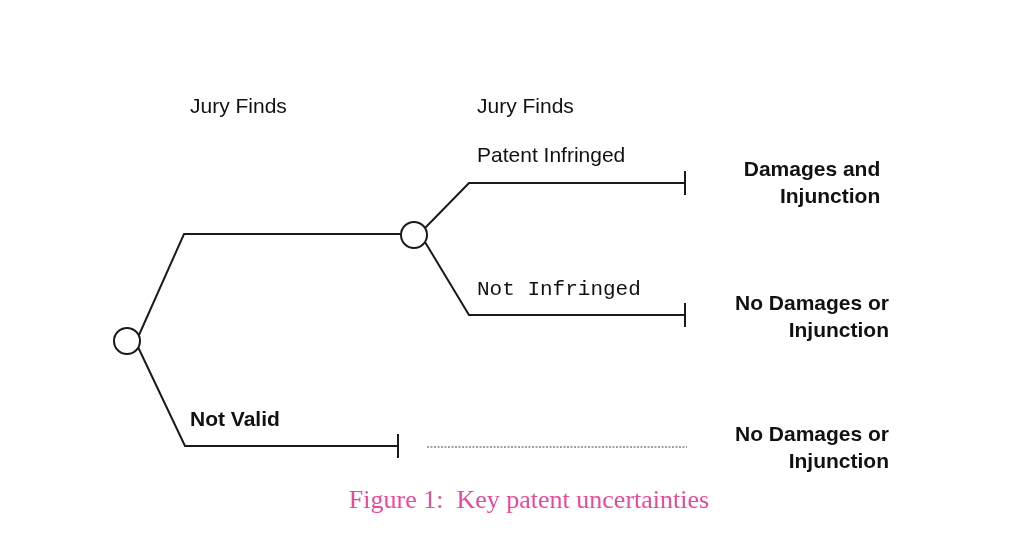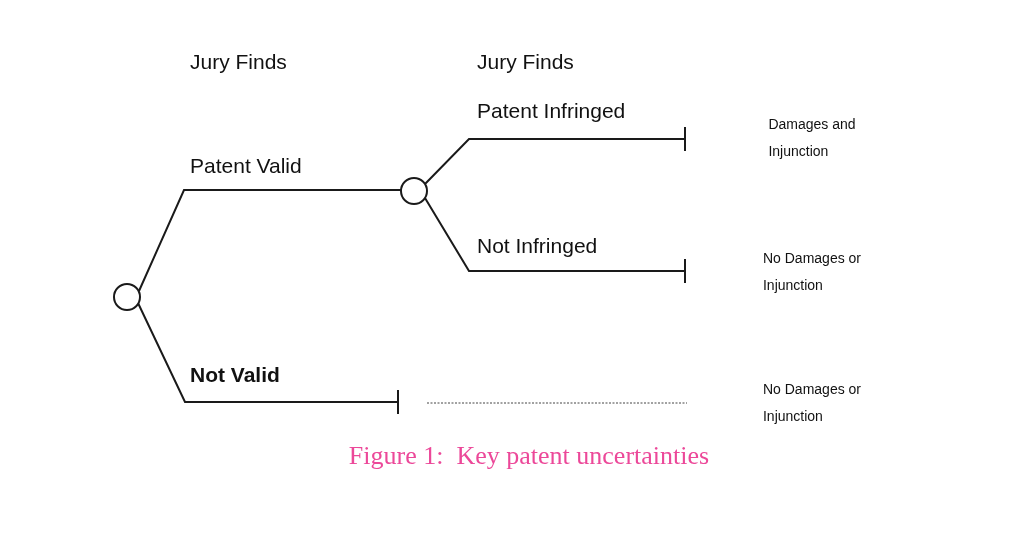--- a/index.html
+++ b/index.html
@@ -5,40 +5,41 @@
   * { margin: 0; padding: 0; box-sizing: border-box; }
   html, body {
     width: 1024px; height: 537px;
     background: #ffffff;
     font-family: "Liberation Sans", sans-serif;
     color: #111111;
     overflow: hidden;
   }
   .stage {
     position: absolute;
-    width: 1024px; height: 382px;
+    width: 1024px; height: 382px; margin-top: 44px;
   }
   .tree-svg {
     position: absolute;
     left: 0; top: 0;
   }
   .lbl {
     position: absolute;
     font-size: 21px;
     line-height: 27px;
     white-space: pre;
     color: #111111;
   }
   .outcome {
     position: absolute;
-    text-align: left;
+    text-align: right;
     transform: translateX(-50%);
     white-space: pre-line;
-    font-size: 14px;
+    font-size: 21px;
     line-height: 27px;
+    font-weight: bold;
   }
   .caption {
     position: absolute;
     left: 529px;
     top: 441px;
     transform: translateX(-50%);
     font-family: "Liberation Serif", serif;
     font-size: 26px;
     line-height: 30px;
     white-space: pre;
@@ -66,24 +67,23 @@
     <path d="M 425 198 L 469 271 L 685 271" fill="none" stroke="#1a1a1a" stroke-width="2"></path>
     <line x1="685" y1="259" x2="685" y2="283" stroke="#1a1a1a" stroke-width="2"></line>
 
     <circle cx="127" cy="297" r="13" fill="#ffffff" stroke="#1a1a1a" stroke-width="2"></circle>
     <circle cx="414" cy="191" r="13" fill="#ffffff" stroke="#1a1a1a" stroke-width="2"></circle>
   </svg>
 
   <div class="lbl" style="left:190px; top:48px;">Jury Finds</div>
   <div class="lbl" style="left:477px; top:48px;">Jury Finds</div>
 
-  <div class="lbl" style="left:190px; top:152px;">Patent Valid</div>
   <div class="lbl" style="left:190px; top:361px;font-weight:bold;">Not Valid</div>
   <div class="lbl" style="left:477px; top:97px;">Patent Infringed</div>
-  <div class="lbl" style="left:477px; top:232px;">Not Infringed</div>
+  <div class="lbl" style="left:477px; top:232px;font-family:Liberation Mono, monospace;">Not Infringed</div>
 
   <div class="outcome" style="left:812px; top:111px;">Damages and
 Injunction</div>
   <div class="outcome" style="left:812px; top:245px;">No Damages or
 Injunction</div>
   <div class="outcome" style="left:812px; top:376px;">No Damages or
 Injunction</div>
 
   <div class="caption">Figure 1:  Key patent uncertainties</div>
 

